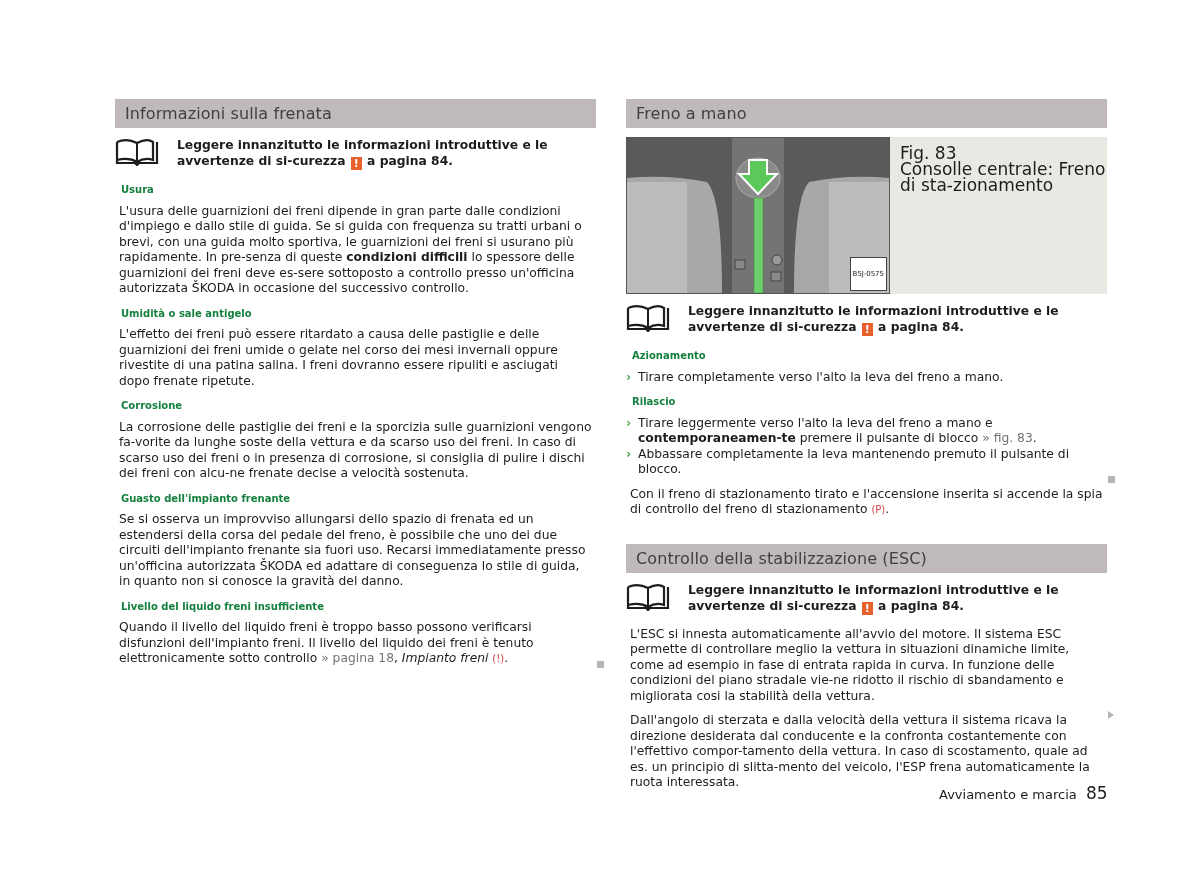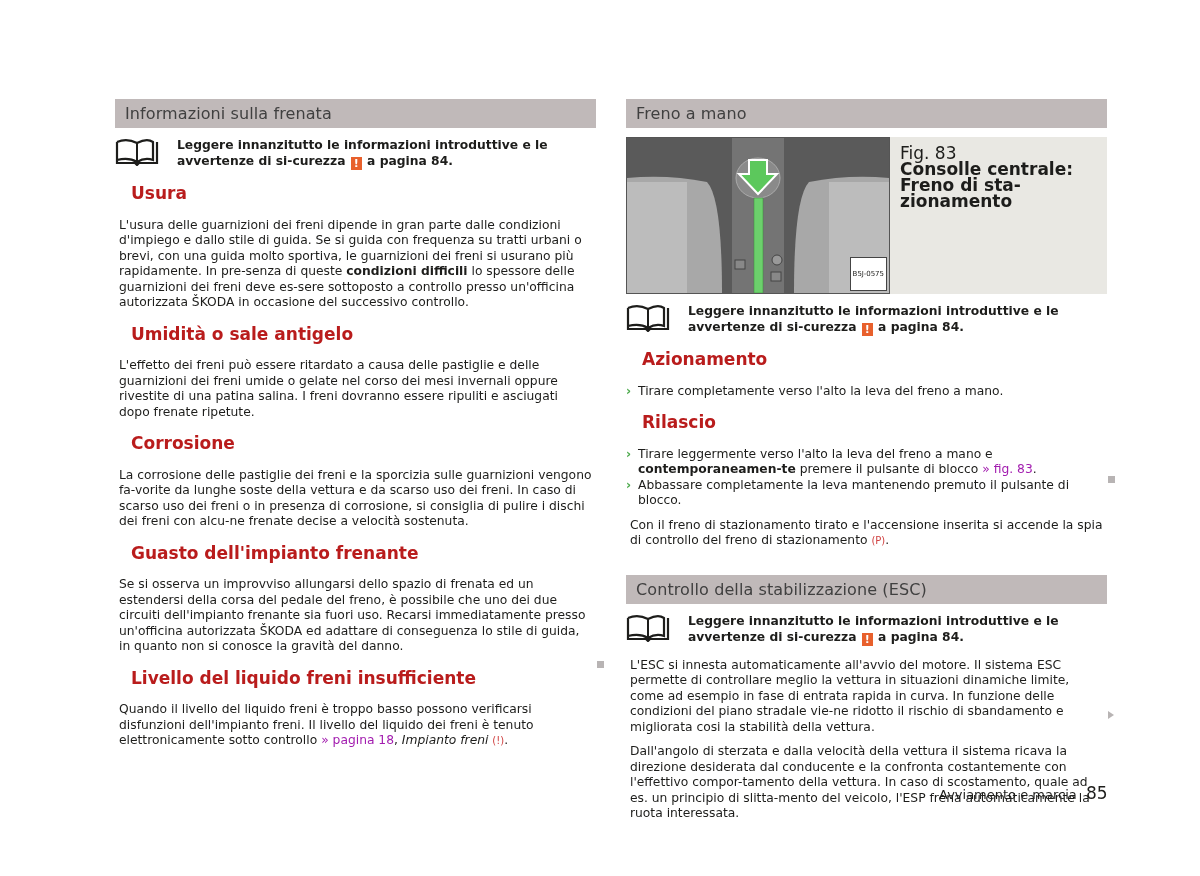--- a/index.html
+++ b/index.html
@@ -9,23 +9,23 @@
   .col.left { left:115px; }
   .col.right { left:626px; }
   .sec-head { background:#c0b9b9; height:29px; display:flex; align-items:center; padding-left:10px;
               font-size:16px; color:#404040; letter-spacing:0.1px; }
   .note { display:flex; margin-top:9px; font-size:12.3px; font-weight:bold; line-height:16px; }
   .note .book { width:44px; height:28px; flex:none; margin-top:1px; }
   .note .txt { padding-left:18px; }
   .warn { display:inline-block; width:11px; height:13px; background:#e8602c; color:#fff; font-size:11px;
           line-height:13px; text-align:center; vertical-align:-2px; margin:0 1px; }
   .block { margin-top:9px; font-size:12.3px; line-height:15.5px; }
-  .block h4 { margin:16px; font-size:17px; font-weight:bold; color:#b91c1c; }
+  .block h4 { margin:6px; font-size:10px; font-weight:bold; color:#15803d; }
   .block p { margin:4px; }
-  .link { color:#a21caf; }
+  .link { color:#737373; }
   .red-sym { color:#d04040; font-size:10px; }
   .end-sq { position:absolute; width:7px; height:7px; background:#b8b4b4; }
   .bullet { display:flex; }
   .bullet .chev { color:#4aa94a; font-weight:bold; width:12px; flex:none; }
   .fig { display:flex; margin-top:9px; background:#e9e8e3; height:157px; }
   .fig .img { width:262px; height:155px; border:1px solid #555; position:relative; overflow:hidden;
               background:linear-gradient(#4a4a4a,#6a6a6a 40%,#7a7a7a); flex:none; }
   .fig .cap { padding:8px 0 16px 10px; font-size:17px; line-height:16px; }
   .footer-title { position:absolute; left:939px; top:787px; font-size:13px; }
   .footer-page { position:absolute; left:1086px; top:783px; font-size:17px; }
@@ -90,21 +90,21 @@
         <rect x="127" y="60" width="9" height="95" fill="#6cd06c" stroke="#3a8a3a" stroke-width="0.5"></rect>
         <path d="M122 22 L140 22 L140 36 L150 36 L131 56 L112 36 L122 36 Z" fill="#5cc85c" stroke="#fff" stroke-width="2"></path>
         <rect x="108" y="122" width="10" height="9" fill="#888" stroke="#444"></rect>
         <circle cx="150" cy="122" r="5" fill="#999" stroke="#444"></circle>
         <rect x="144" y="134" width="10" height="9" fill="#888" stroke="#444"></rect>
       </svg>
       <div style="position:absolute; right:2px; bottom:2px; background:#fff; border:1px solid #444; font-size:7px; padding:12px 2px;">B5J-0575</div>
     </div>
     <div class="cap">
       <div>Fig. 83</div>
-      <div style="font-weight:bold">Consolle centrale: Freno di sta-zionamento</div>
+      <div style="font-weight:normal">Consolle centrale: Freno di sta-zionamento</div>
     </div>
   </div>
 
   <div class="note" style="margin-top:9px">
     <svg class="book" viewBox="0 0 44 28">
       <path d="M2 4 L2 25 L20 25 L22 27 L24 25 L42 25 L42 4 M2 4 Q12 0 22 5 Q32 0 38 4 L38 22 Q30 19 22 24 Q14 19 2 22" fill="none" stroke="#1d1d1b" stroke-width="2.2"></path>
       <line x1="22" y1="5" x2="22" y2="24" stroke="#1d1d1b" stroke-width="2"></line>
     </svg>
     <div class="txt">
       <span>Leggere innanzitutto le informazioni introduttive e le avvertenze di si-curezza</span>

